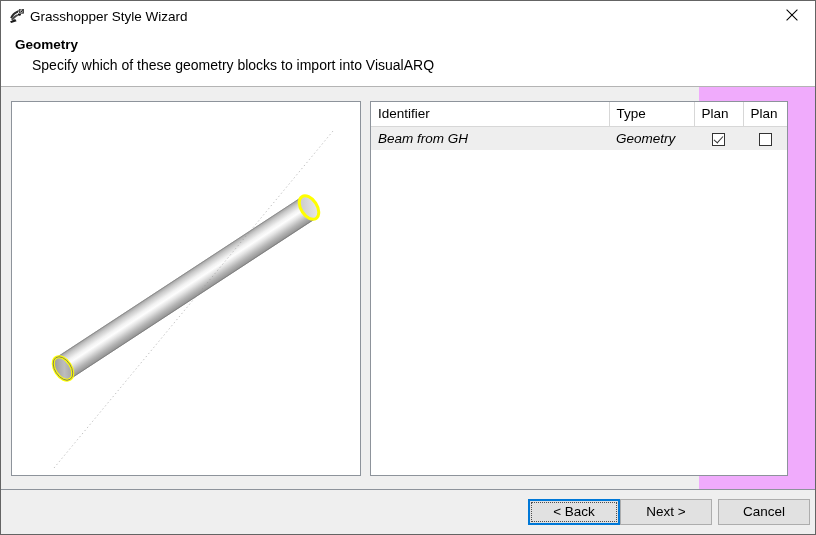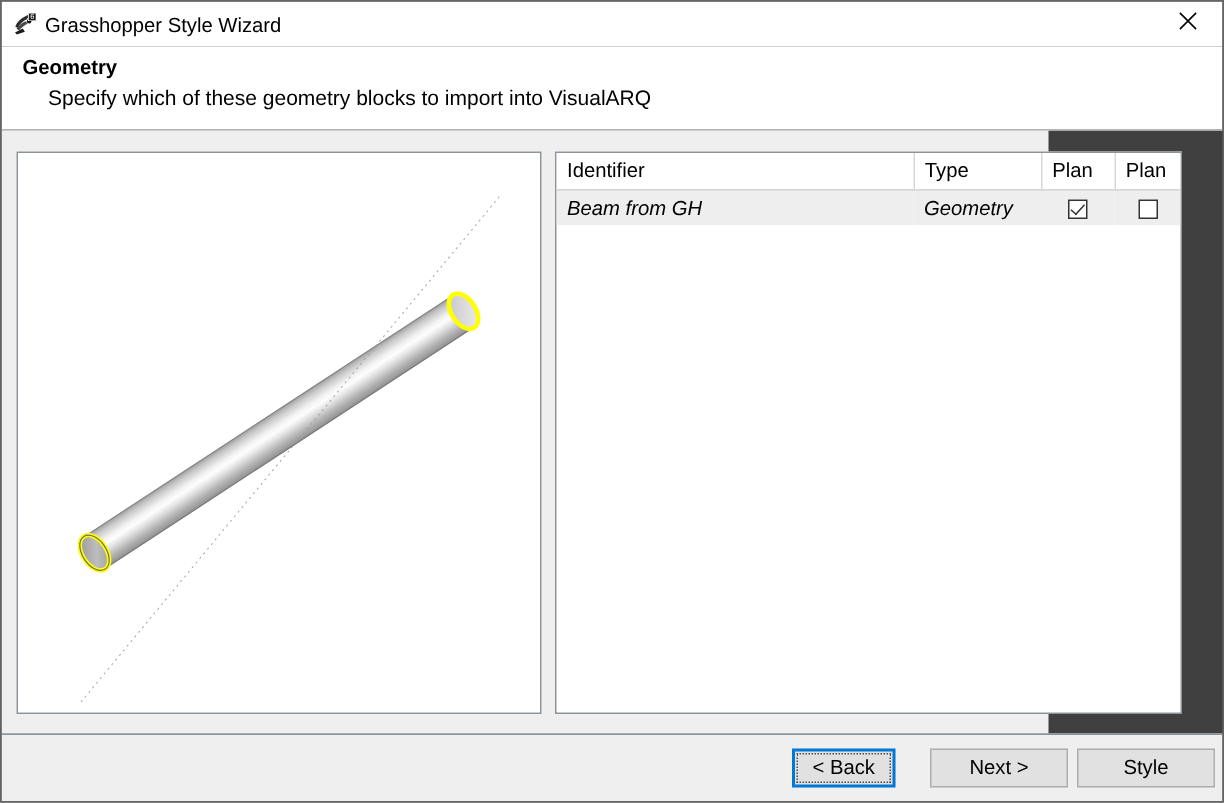--- a/index.html
+++ b/index.html
@@ -14,21 +14,21 @@
     -webkit-font-smoothing: antialiased;
   }
 
   #dialog {
     position: absolute;
     left: 0; top: 0;
     width: 816px;
     height: 535px;
     box-sizing: border-box;
     border: 1px solid #646464;
-    background: #404040;
+    background: #f0abfc;
     overflow: hidden;
     padding-left: 22px;
   }
 
   
   #titlebar {
     position: absolute;
     left: 0; top: 0;
     width: 814px;
     height: 30px;
@@ -187,21 +187,21 @@
     font-family: "Liberation Sans", sans-serif;
     font-size: 13.5px;
     color: #000000;
     text-align: center;
     line-height: 24px;
     cursor: default;
     padding: 0;
   }
   #back-button {
     left: 527px;
-    width: 69px;
+    width: 92px;
     border: 2px solid #0078d7;
     line-height: 22px;
   }
   #back-button .focus-ring {
     position: absolute;
     left: 1px; top: 1px; right: 1px; bottom: 1px;
     border: 1px dotted #4d4d4d;
     pointer-events: none;
   }
   #next-button { left: 619px; width: 92px; }
@@ -317,16 +317,16 @@
     </div>
 
   </div>
 
   <div id="footer">
     <button class="btn" id="back-button">
       <span>&lt; Back</span>
       <span class="focus-ring"></span>
     </button>
     <button class="btn" id="next-button">Next &gt;</button>
-    <button class="btn" id="cancel-button">Style</button>
+    <button class="btn" id="cancel-button">Cancel</button>
   </div>
 
 </div>
 
 </body></html>

